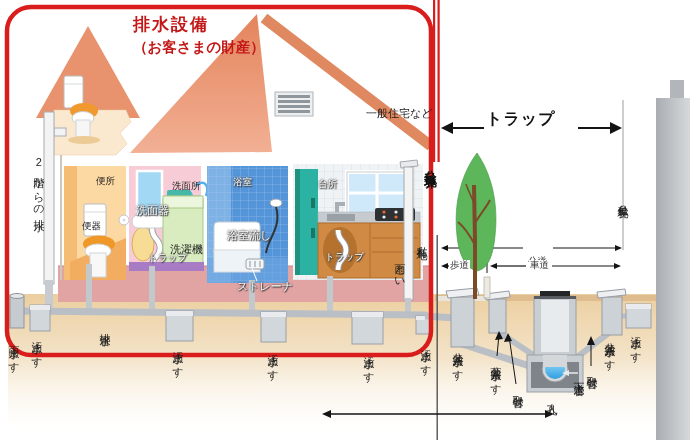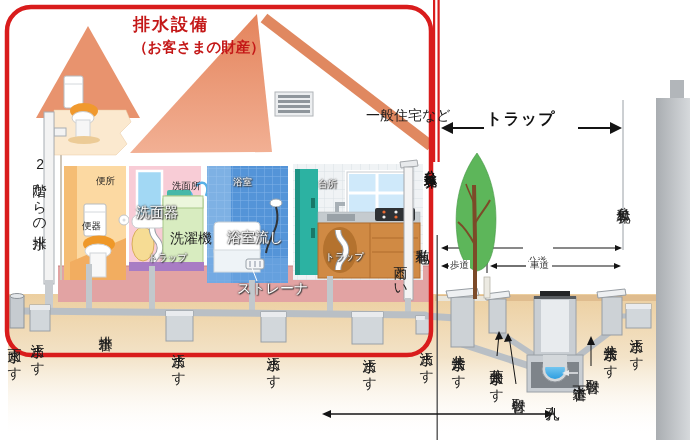--- a/index.html
+++ b/index.html
@@ -2,21 +2,21 @@
 <html><head>
 <meta charset="utf-8">
 <style>
   html,body{margin:0;padding:0;background:#fff;}
   #stage{position:relative;width:690px;height:440px;background:#ffffff;overflow:hidden;
          font-family:"Liberation Sans","DejaVu Sans",sans-serif;}
   #art{position:absolute;left:0;top:0;width:690px;height:440px;}
   .lbl{position:absolute;font-size:9.5px;color:#1d1d1d;line-height:1.08;white-space:nowrap;z-index:5;}
   .vt{writing-mode:vertical-rl;text-orientation:upright;letter-spacing:1px;}
   .wt{color:#ffffff;text-shadow:0 0 2px #4a4a4a,0 0 2px #4a4a4a,1px 1px 1px #333;}
-  .sm{font-size:14px;}
+  .sm{font-size:11px;}
   .onwhite{background:#fff;padding:0 1px;}
   #title{position:absolute;left:133px;top:13px;width:186px;text-align:left;color:#c41818;
          font-weight:bold;z-index:6;}
   #title .t1{font-size:17px;letter-spacing:2px;}
   #title .t2{font-size:14.5px;margin-top:2px;}
   .bigbold{font-size:16px;font-weight:bold;letter-spacing:1px;color:#111;}
   .bndL{font-size:12.5px;font-weight:bold;letter-spacing:2px;color:#111;}
 </style>
 </head>
 <body>
@@ -297,21 +297,21 @@
   <div class="t2">（お客さまの財産）</div>
 </div>
 
 <div class="lbl sm" style="left:366px;top:108px;">一般住宅など</div>
 <div class="lbl vt sm" style="left:32px;top:156px;">2階からの排水</div>
 
 <div class="lbl" style="left:96px;top:176px;">便所</div>
 <div class="lbl" style="left:82px;top:221px;">便器</div>
 <div class="lbl" style="left:172px;top:181px;">洗面所</div>
 <div class="lbl sm wt" style="left:136px;top:205px;">洗面器</div>
-<div class="lbl sm" style="left:170px;top:231px;">洗濯機</div>
+<div class="lbl sm" style="left:170px;top:244px;">洗濯機</div>
 <div class="lbl wt" style="left:148px;top:253px;">トラップ</div>
 <div class="lbl wt" style="left:233px;top:177px;">浴室</div>
 <div class="lbl sm wt" style="left:227px;top:230px;">浴室流し</div>
 <div class="lbl sm wt" style="left:237px;top:281px;">ストレーナ</div>
 <div class="lbl wt" style="left:318px;top:179px;">台所</div>
 <div class="lbl wt" style="left:325px;top:252px;">トラップ</div>
 <div class="lbl vt sm" style="left:393px;top:256px;">雨とい</div>
 
 <div class="lbl vt bndL" style="left:423px;top:160px;">公私境界</div>
 <div class="lbl vt sm" style="left:616px;top:196px;">公私境界</div>

